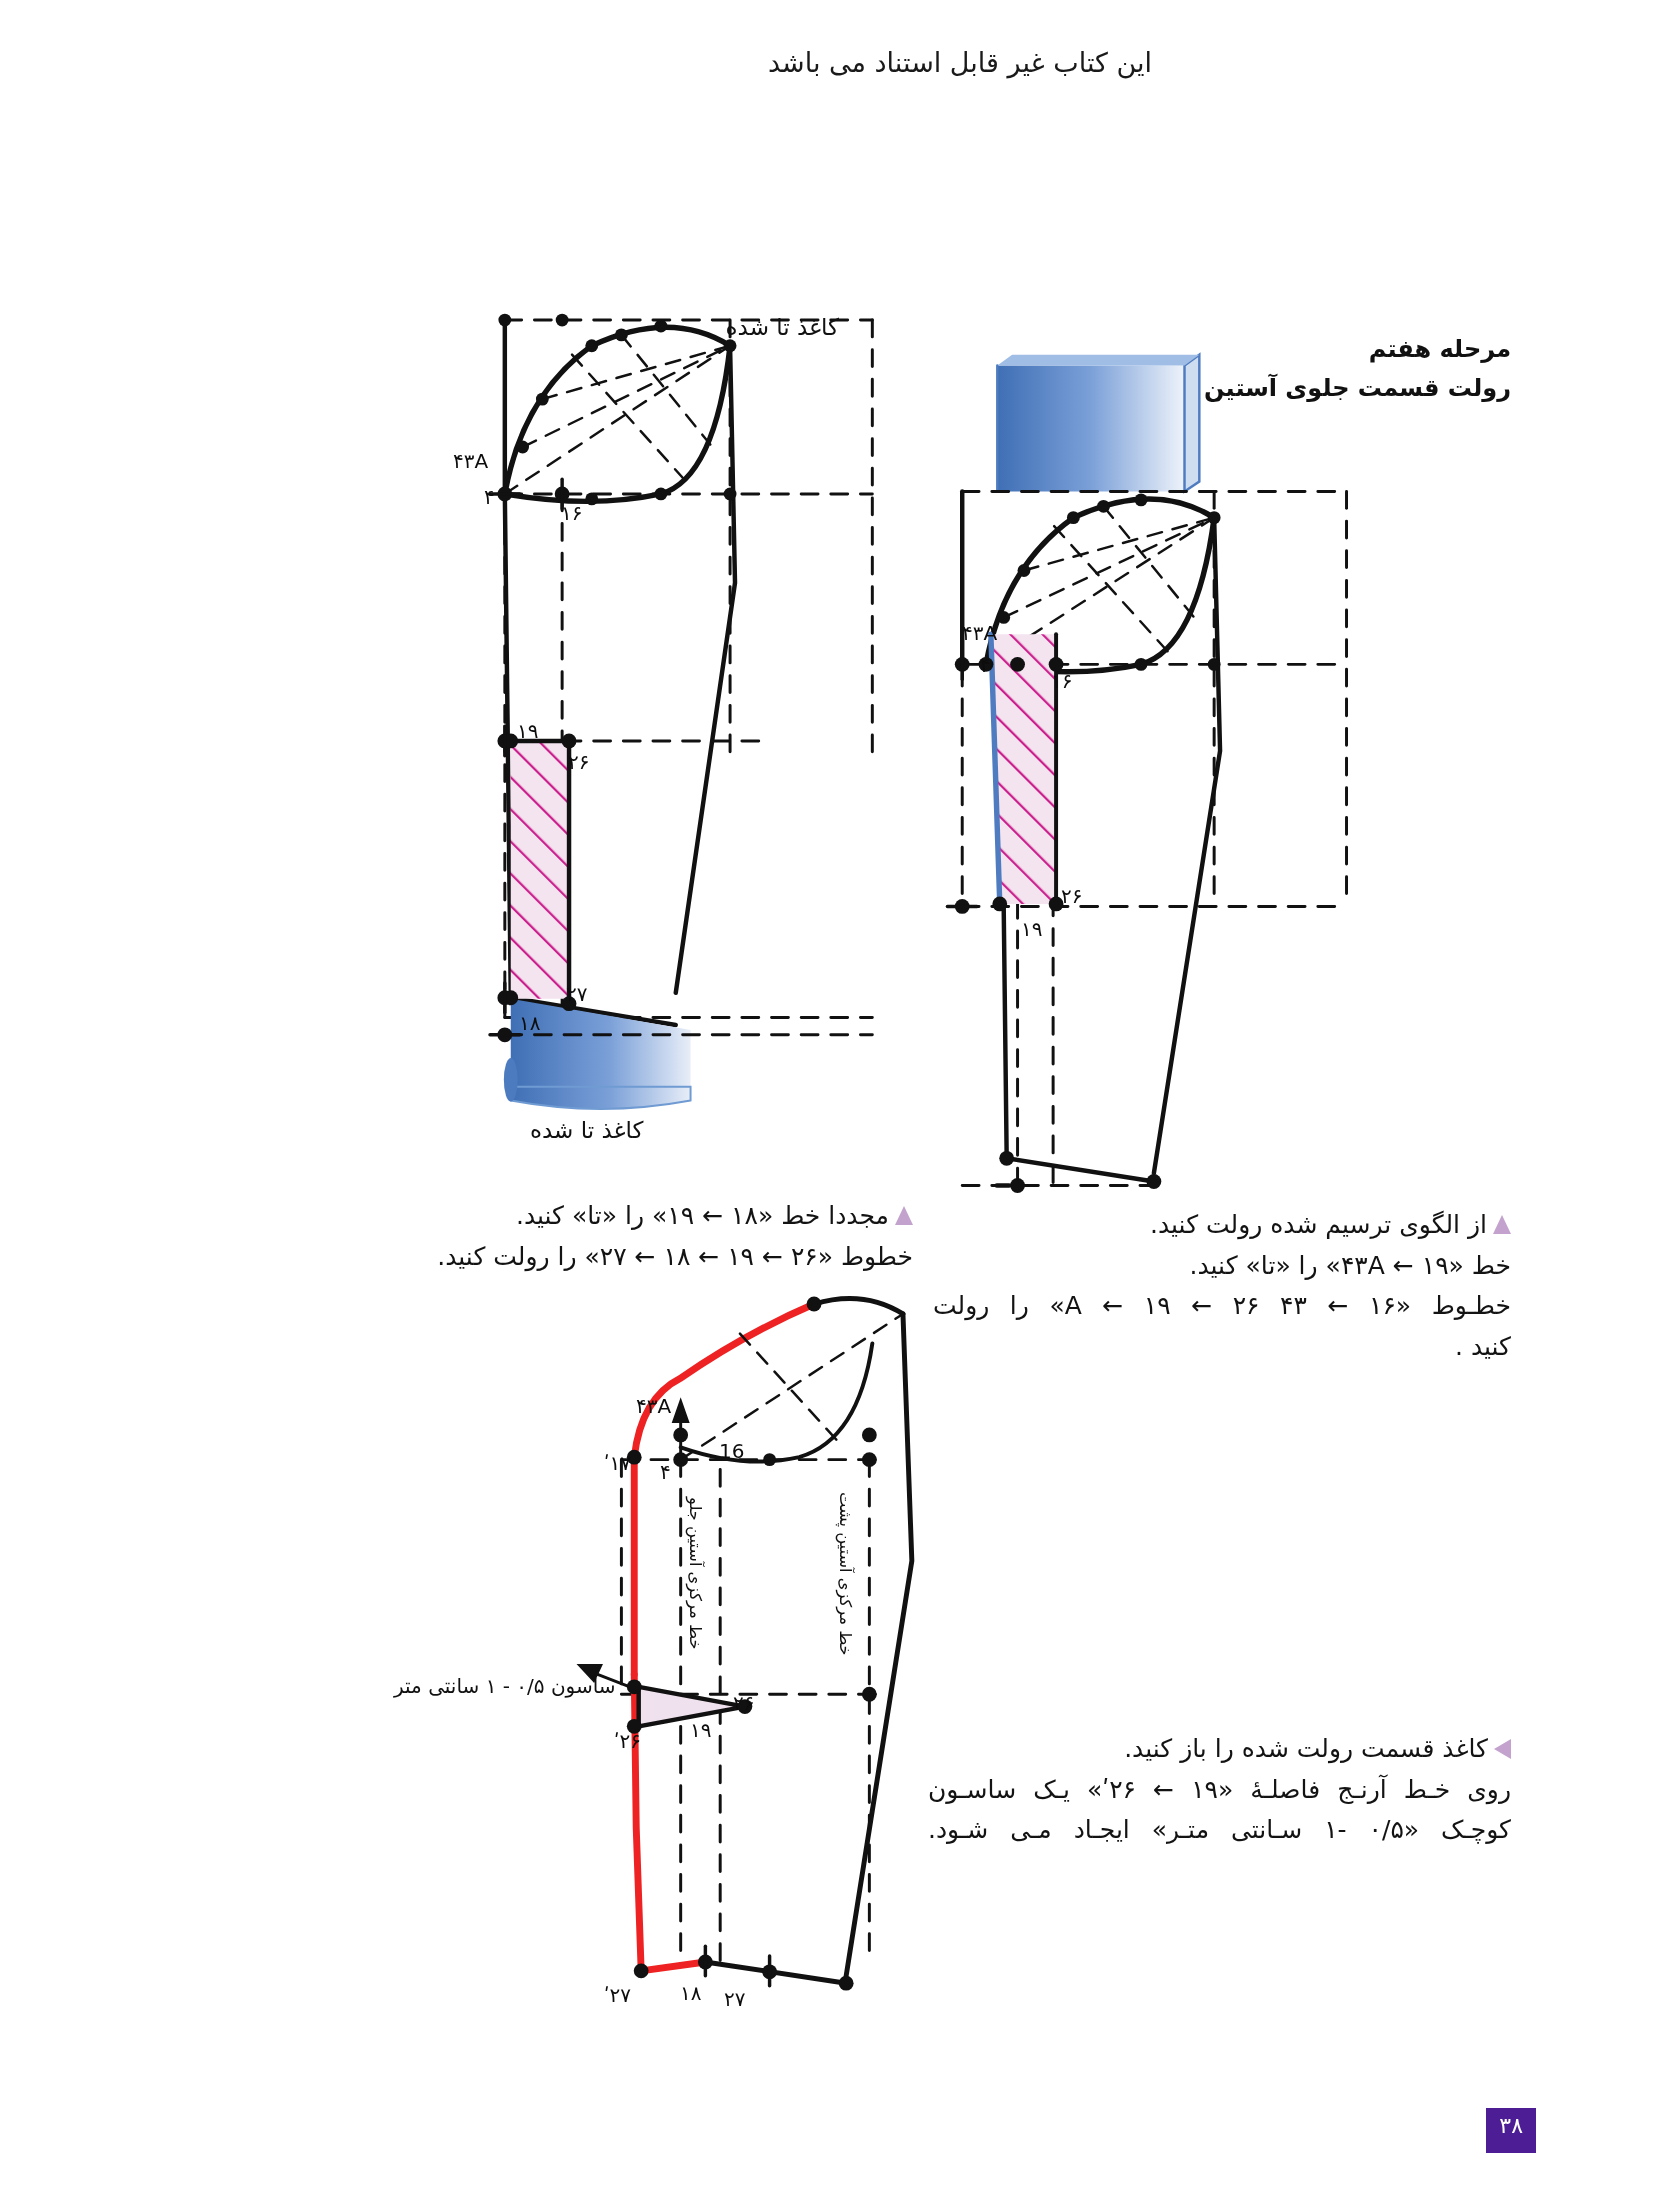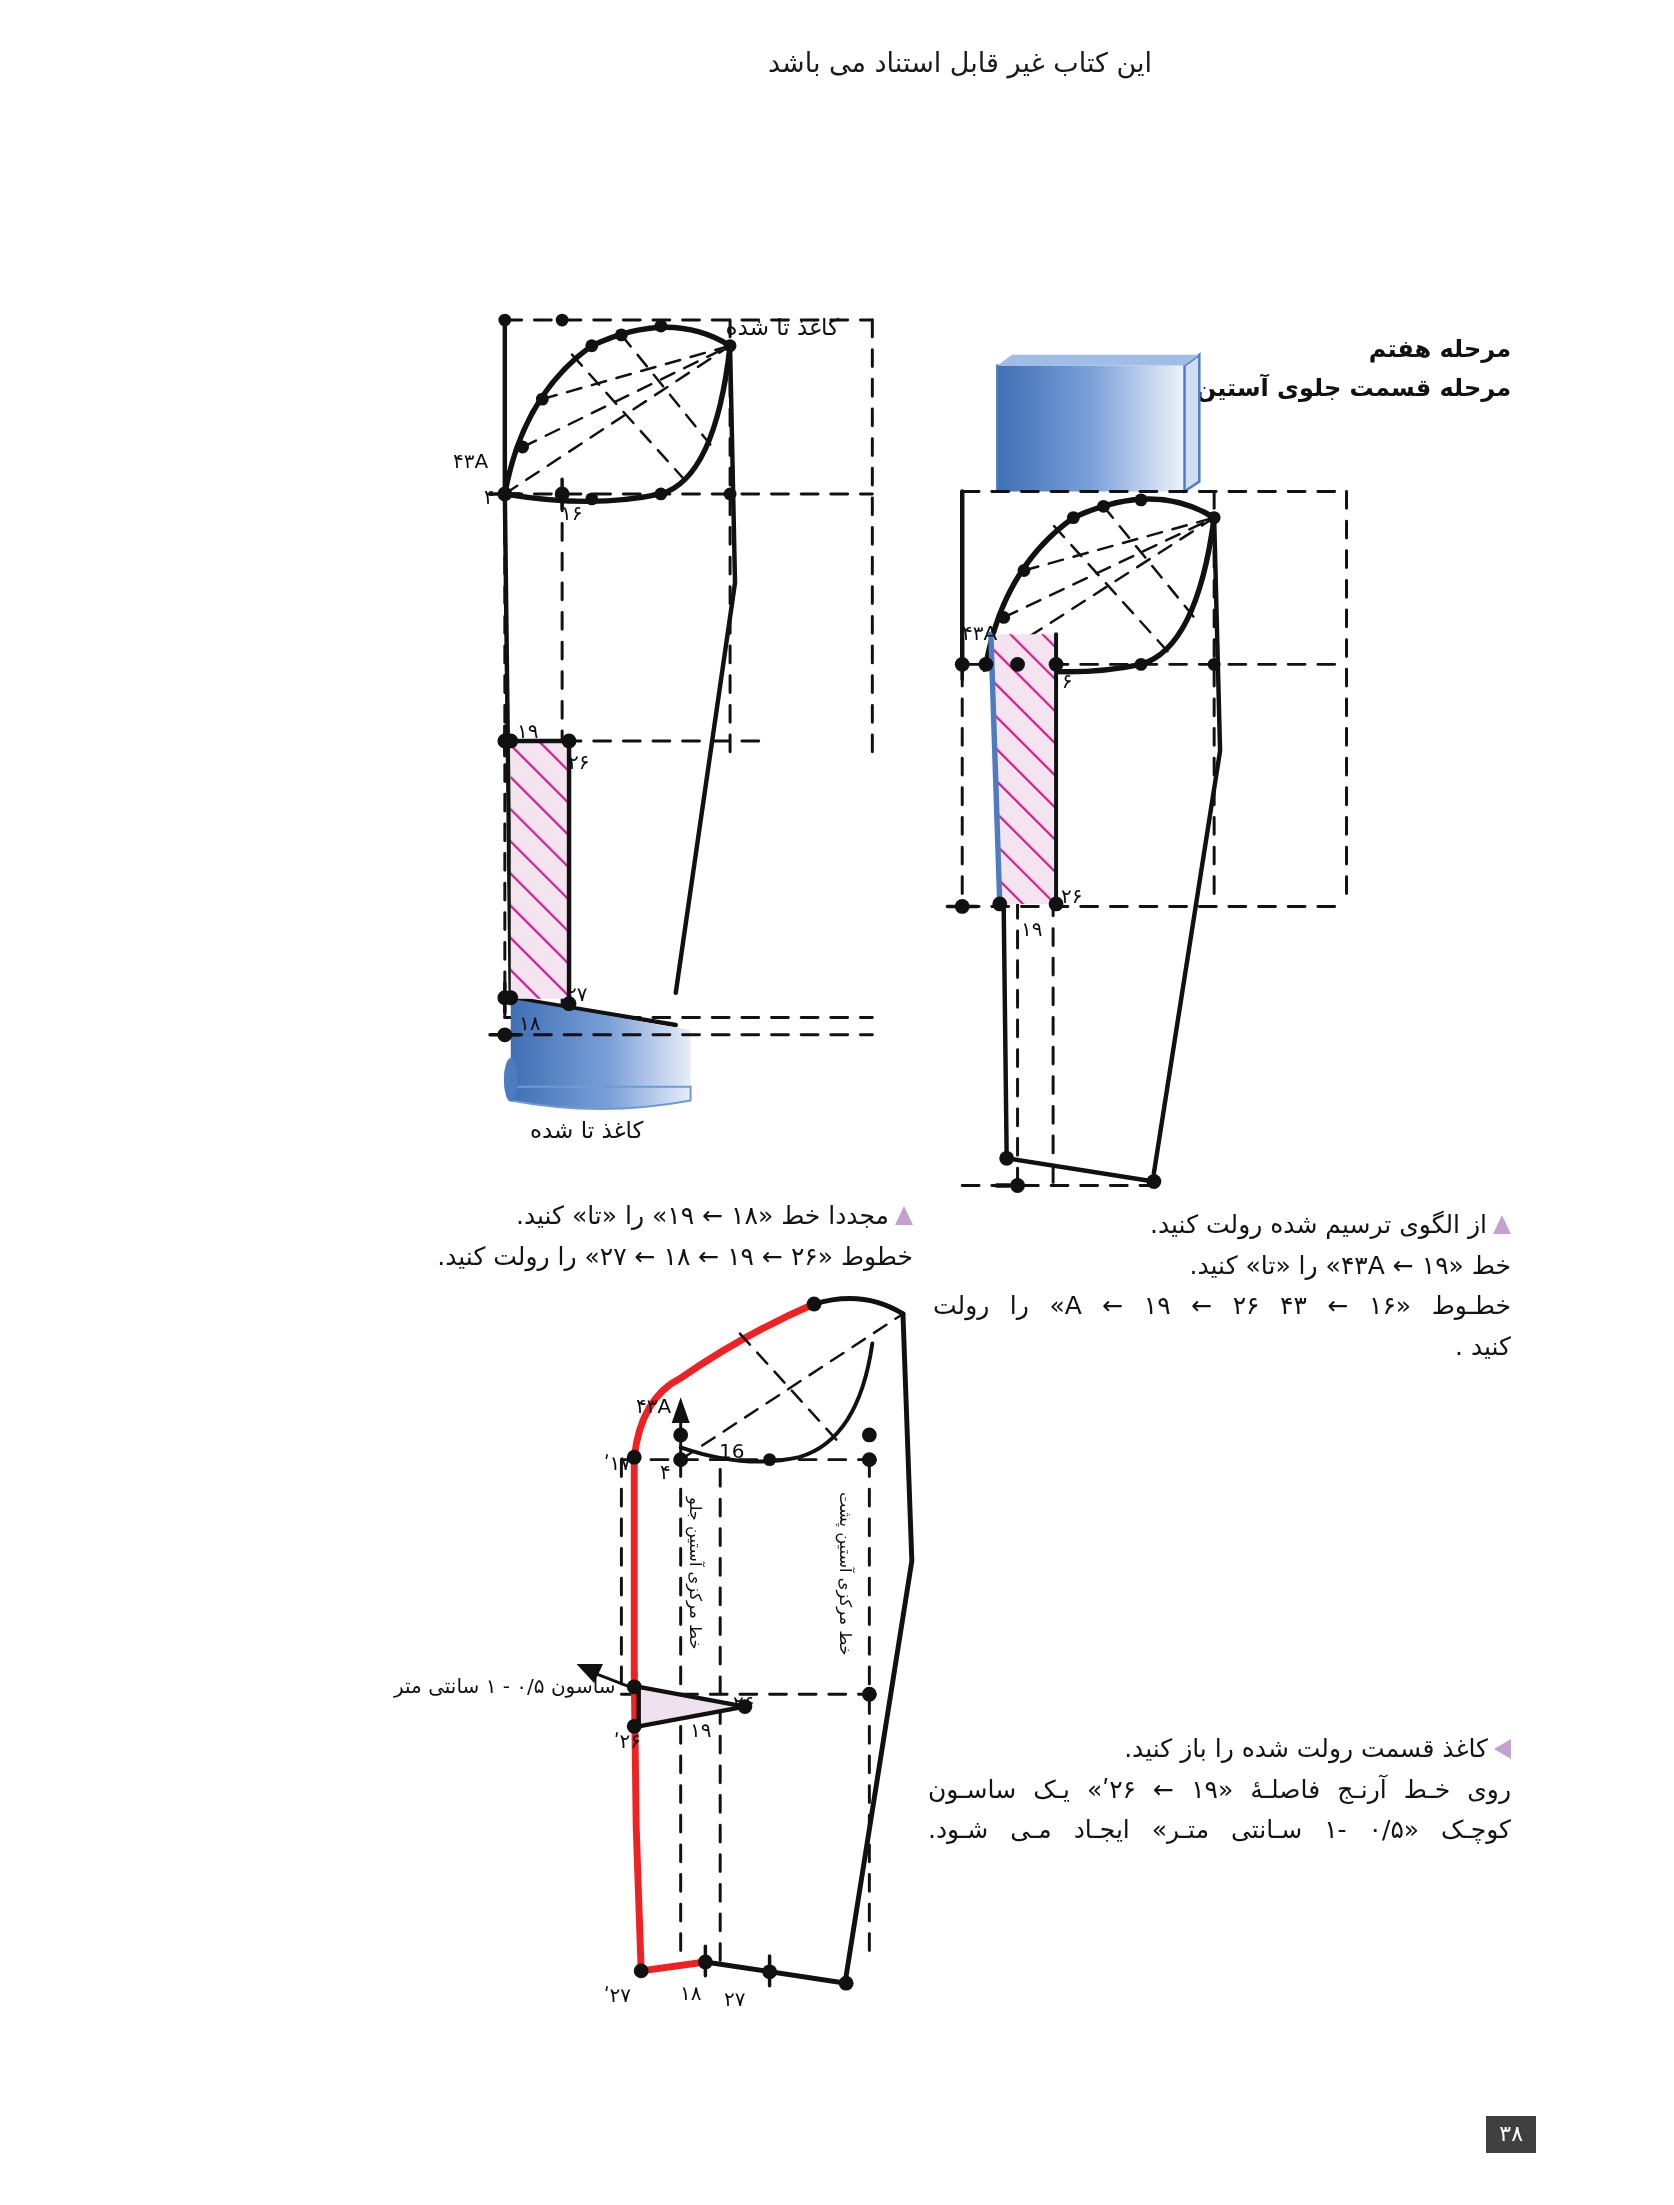--- a/index.html
+++ b/index.html
@@ -57,35 +57,35 @@
     position:absolute; font-size:16.3px; color:#111; white-space:nowrap;
     transform-origin:0 0;
   }
 
   .dart-note{
     position:absolute; font-size:20px; color:#111; white-space:nowrap;
   }
 
   .pagebadge{
     position:absolute; right:138px; bottom:52px;
-    background:#404040; color:#fff;
-    font-size:22px; padding:5px 13px 7px 13px;
+    background:#4c1d95; color:#fff;
+    font-size:22px; padding:5px 13px 15px 13px;
     letter-spacing:0.5px;
   }
 </style>
 </head>
 <body>
 
 <div id="page">
 
   <div class="hdr">این کتاب غیر قابل استناد می باشد</div>
 
   <div class="title-block">
     <div>مرحله هفتم</div>
-    <div>مرحله قسمت جلوی آستین</div>
+    <div>رولت قسمت جلوی آستین</div>
   </div>
 
   <svg class="svg-layer" viewBox="0 0 3389 4464">
     <defs>
       <linearGradient id="foldgradL" x1="0" y1="0" x2="1" y2="0">
         <stop offset="0%" stop-color="#3f6fb5"></stop>
         <stop offset="55%" stop-color="#7ba0d8"></stop>
         <stop offset="100%" stop-color="#e8eef8"></stop>
       </linearGradient>
       <linearGradient id="foldgradM" x1="0" y1="0" x2="1" y2="0">

